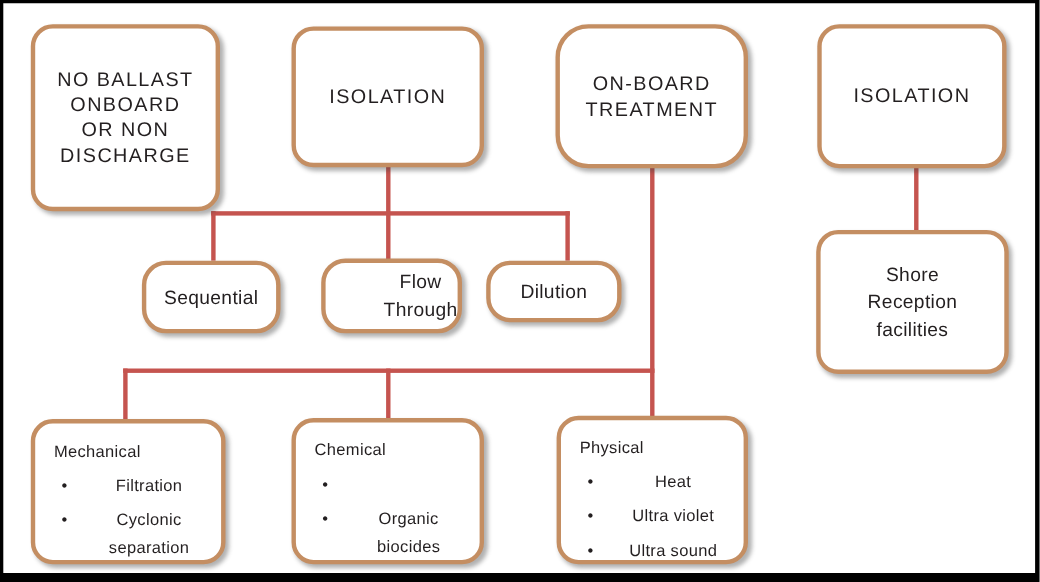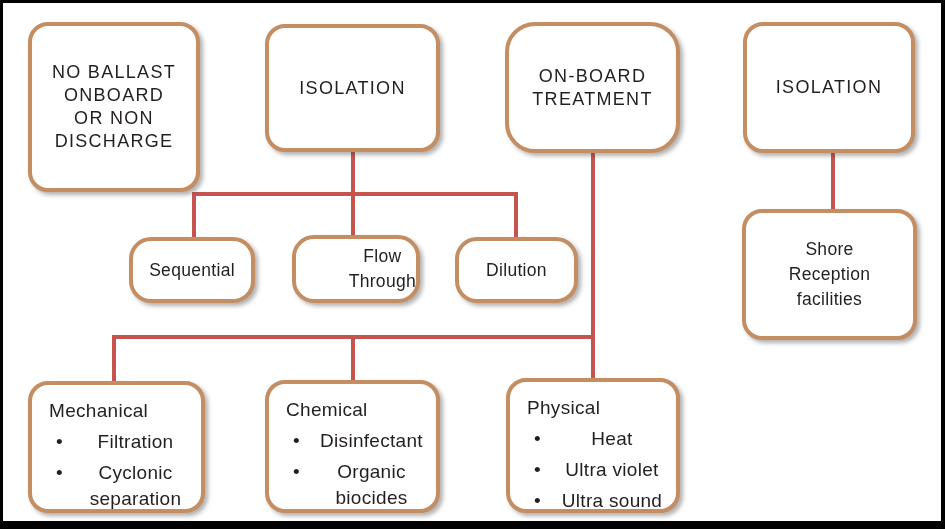--- a/index.html
+++ b/index.html
@@ -64,21 +64,21 @@
   .node.caps .node-label {
     font-size: 18px;
     line-height: 23px;
     letter-spacing: 1.3px;
   }
   .node.pill { border-radius: 22px; }
 
   
   .node.list {
     padding: 13px 8px 0 17px;
-    font-size: 19px;
+    font-size: 15px;
     line-height: 26px;
   }
   .node-title { line-height: 26px; }
   .li {
     display: flex;
     margin-top: 5px;
     align-items: flex-start;
   }
   .li .dot {
     flex: none;
@@ -88,21 +88,21 @@
   }
   .li .txt { flex: 1 1 auto; text-align: center; }
 
   
   #n-no-ballast   { left: 28px;  top: 22px;  width: 172px; height: 170px; }
   #n-exchange     { left: 265px; top: 24px;  width: 175px; height: 128px; }
   #n-onboard      { left: 505px; top: 22px;  width: 175px; height: 131px; border-radius: 30px; }
   #n-isolation    { left: 743px; top: 22px;  width: 172px; height: 131px; }
   #n-sequential   { left: 129px; top: 237px; width: 126px; height: 66px; }
   #n-flow         { left: 292px; top: 235px; width: 128px; height: 68px; justify-content: flex-end; }
-  #n-dilution     { left: 455px; top: 237px; width: 123px; height: 66px; }
+  #n-dilution     { left: 442px; top: 237px; width: 123px; height: 56px; }
   #n-shore        { left: 742px; top: 209px; width: 175px; height: 131px; }
   #n-mechanical   { left: 28px;  top: 381px; width: 177px; height: 132px; }
   #n-chemical     { left: 265px; top: 380px; width: 175px; height: 133px; }
   #n-physical     { left: 506px; top: 378px; width: 174px; height: 135px; }
 
   
   #l-exchange-stem   { left: 351px; top: 150px; width: 4px;   height: 90px; }
   #l-upper-h         { left: 192px; top: 192px; width: 326px; height: 4px; }
   #l-sequential-drop { left: 192px; top: 192px; width: 4px;   height: 45px; }
   #l-dilution-drop   { left: 514px; top: 192px; width: 4px;   height: 45px; }
@@ -170,21 +170,20 @@
     <div class="li">
       <span class="dot">•</span>
       <span class="txt">Cyclonic separation</span>
     </div>
   </div>
 
   <div class="node list" id="n-chemical">
     <div class="node-title">Chemical</div>
     <div class="li">
       <span class="dot">•</span>
-      <span class="txt">Disinfectant</span>
     </div>
     <div class="li">
       <span class="dot">•</span>
       <span class="txt">Organic biocides</span>
     </div>
   </div>
 
   <div class="node list" id="n-physical">
     <div class="node-title">Physical</div>
     <div class="li">

